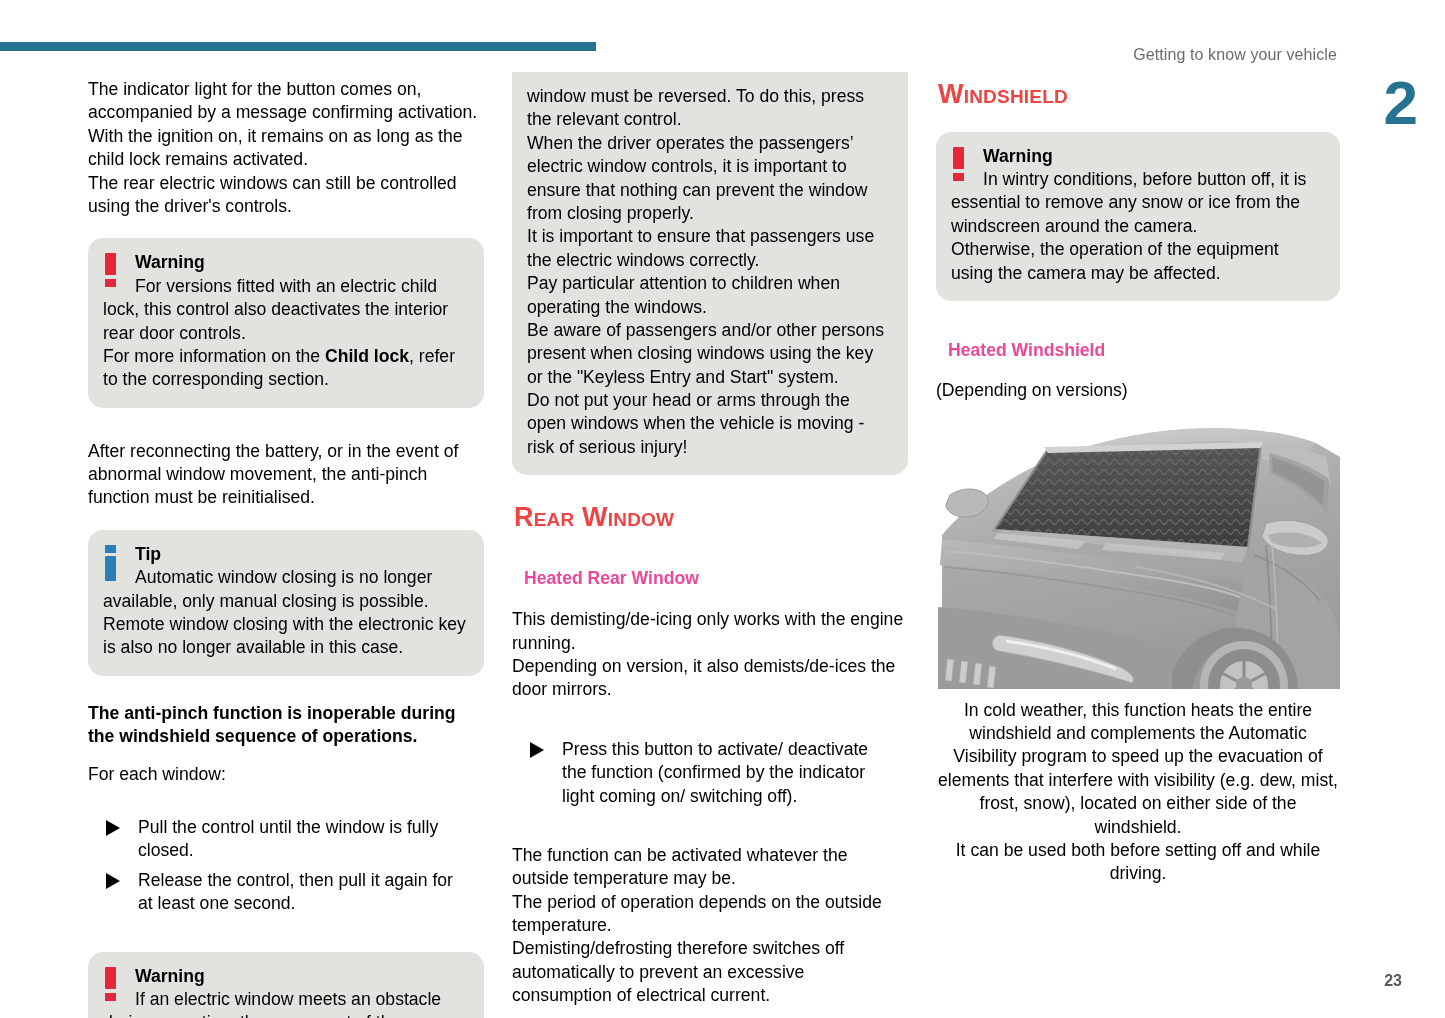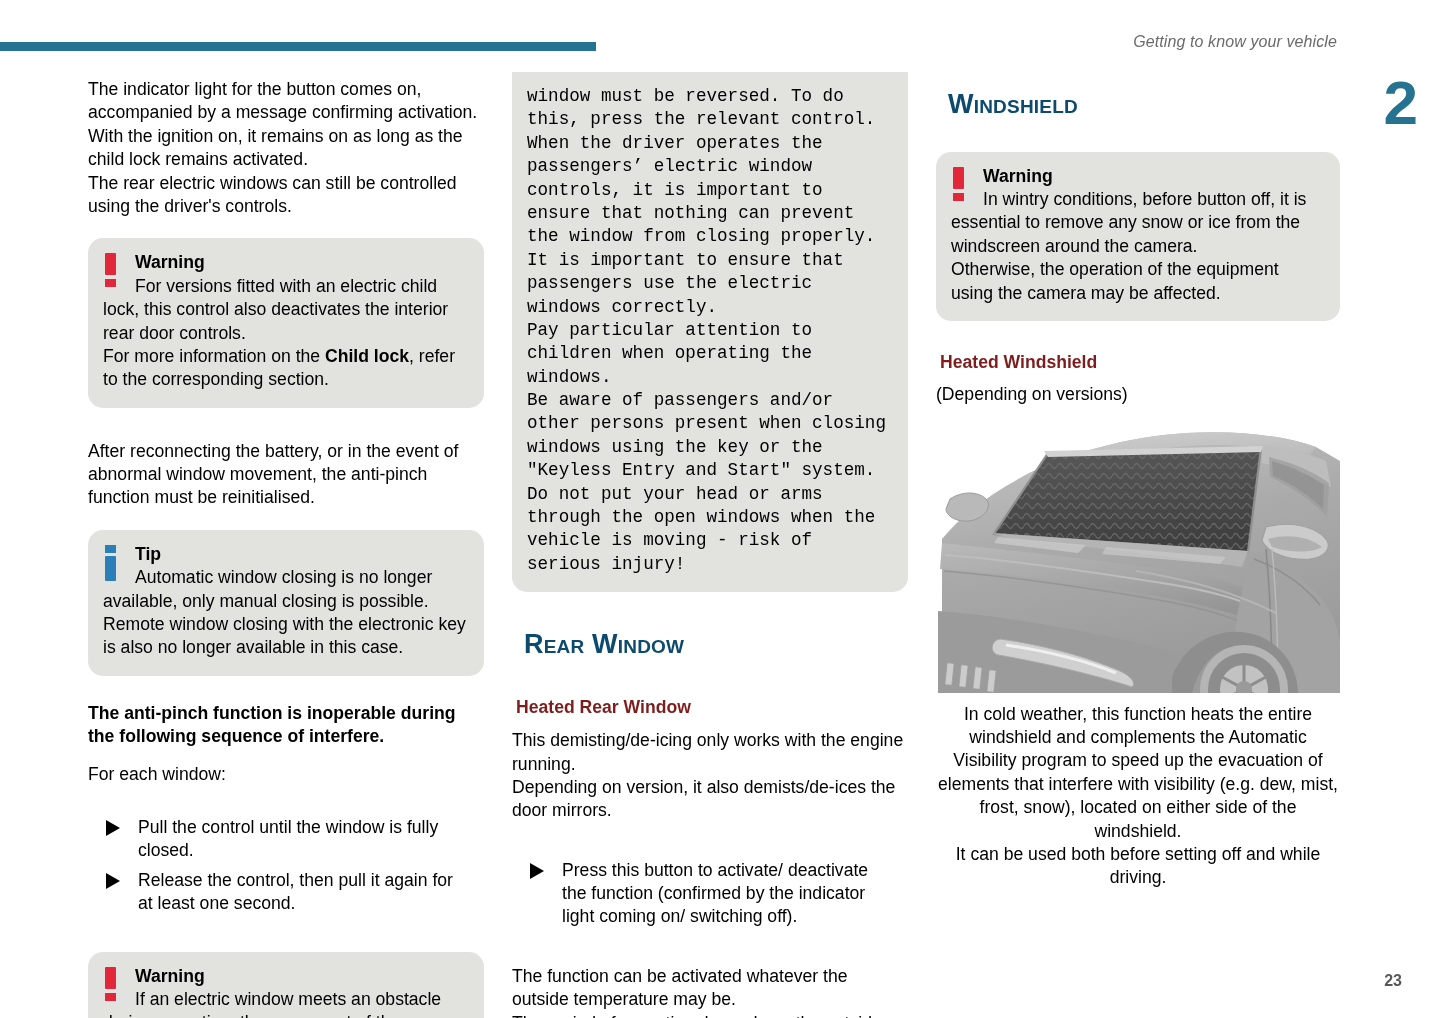--- a/index.html
+++ b/index.html
@@ -21,26 +21,25 @@
     position: absolute;
     left: 0;
     top: 42px;
     width: 596px;
     height: 9px;
     background: #257291;
   }
   .header-title {
     position: absolute;
     right: 108px;
-    top: 33px;
+    top: 46px;
     font-size: 16px;
     color: #6b6b6b;
     letter-spacing: 0.1px;
     white-space: nowrap;
-    font-style: italic;
   }
   .chapter-number {
     position: absolute;
     right: 28px;
     top: 72px;
     font-size: 62px;
     font-weight: bold;
     color: #257291;
     line-height: 1;
     letter-spacing: -1px;
@@ -70,53 +69,52 @@
     margin: 0 0 0 0;
     font-size: 17.6px;
     line-height: 1.33;
     color: #000;
   }
   .gap-sm { height: 14px; }
   .gap-md { height: 20px; }
   .gap-lg { height: 26px; }
 
   h2.section-title {
-    margin: 12px;
+    margin: 2px;
     font-size: 27px;
     font-weight: bold;
     line-height: 1.1;
     letter-spacing: 0.2px;
-    color: #0c4a6e;
+    color: #ef4444;
   }
   h3.sub-title {
-    margin: 4px;
+    margin: 12px;
     font-size: 17.6px;
     font-weight: bold;
     line-height: 1.32;
-    color: #7f1d1d;
+    color: #ec4899;
   }
   p.bold-para {
     margin: 0;
     font-size: 17.6px;
     font-weight: bold;
     line-height: 1.33;
   }
 
   
   .callout {
     background: #e2e2df;
     border-radius: 15px;
     padding: 13px 15px 16px 15px;
     position: relative;
   }
   .callout.cut-top {
     border-top-left-radius: 0;
     border-top-right-radius: 0;
     margin-top: 0;
-    font-family: Liberation Mono, monospace;
   }
   .callout.cut-bottom {
     border-bottom-left-radius: 0;
     border-bottom-right-radius: 0;
     padding-bottom: 10px;
   }
   .callout-head {
     font-size: 17.6px;
     font-weight: bold;
     line-height: 1.33;
@@ -240,21 +238,21 @@
     <div class="callout-head">Tip</div>
     <div class="callout-body">
       <span class="first-line">Automatic window closing is no longer</span>
       <span style="white-space: pre-line;">available, only manual closing is possible.
 Remote window closing with the electronic key is also no longer available in this case.</span>
     </div>
   </div>
 
   <div class="gap-lg"></div>
 
-  <p class="bold-para">The anti-pinch function is inoperable during the following sequence of interfere.</p>
+  <p class="bold-para">The anti-pinch function is inoperable during the windshield sequence of operations.</p>
 
   <div class="gap-sm"></div>
 
   <p class="body">For each window:</p>
 
   <div class="gap-sm"></div>
 
   <ul class="arrow-list">
     <li><span class="arrow-glyph"></span><span>Pull the control until the window is fully closed.</span></li>
     <li><span class="arrow-glyph"></span><span>Release the control, then pull it again for at least one second.</span></li>

